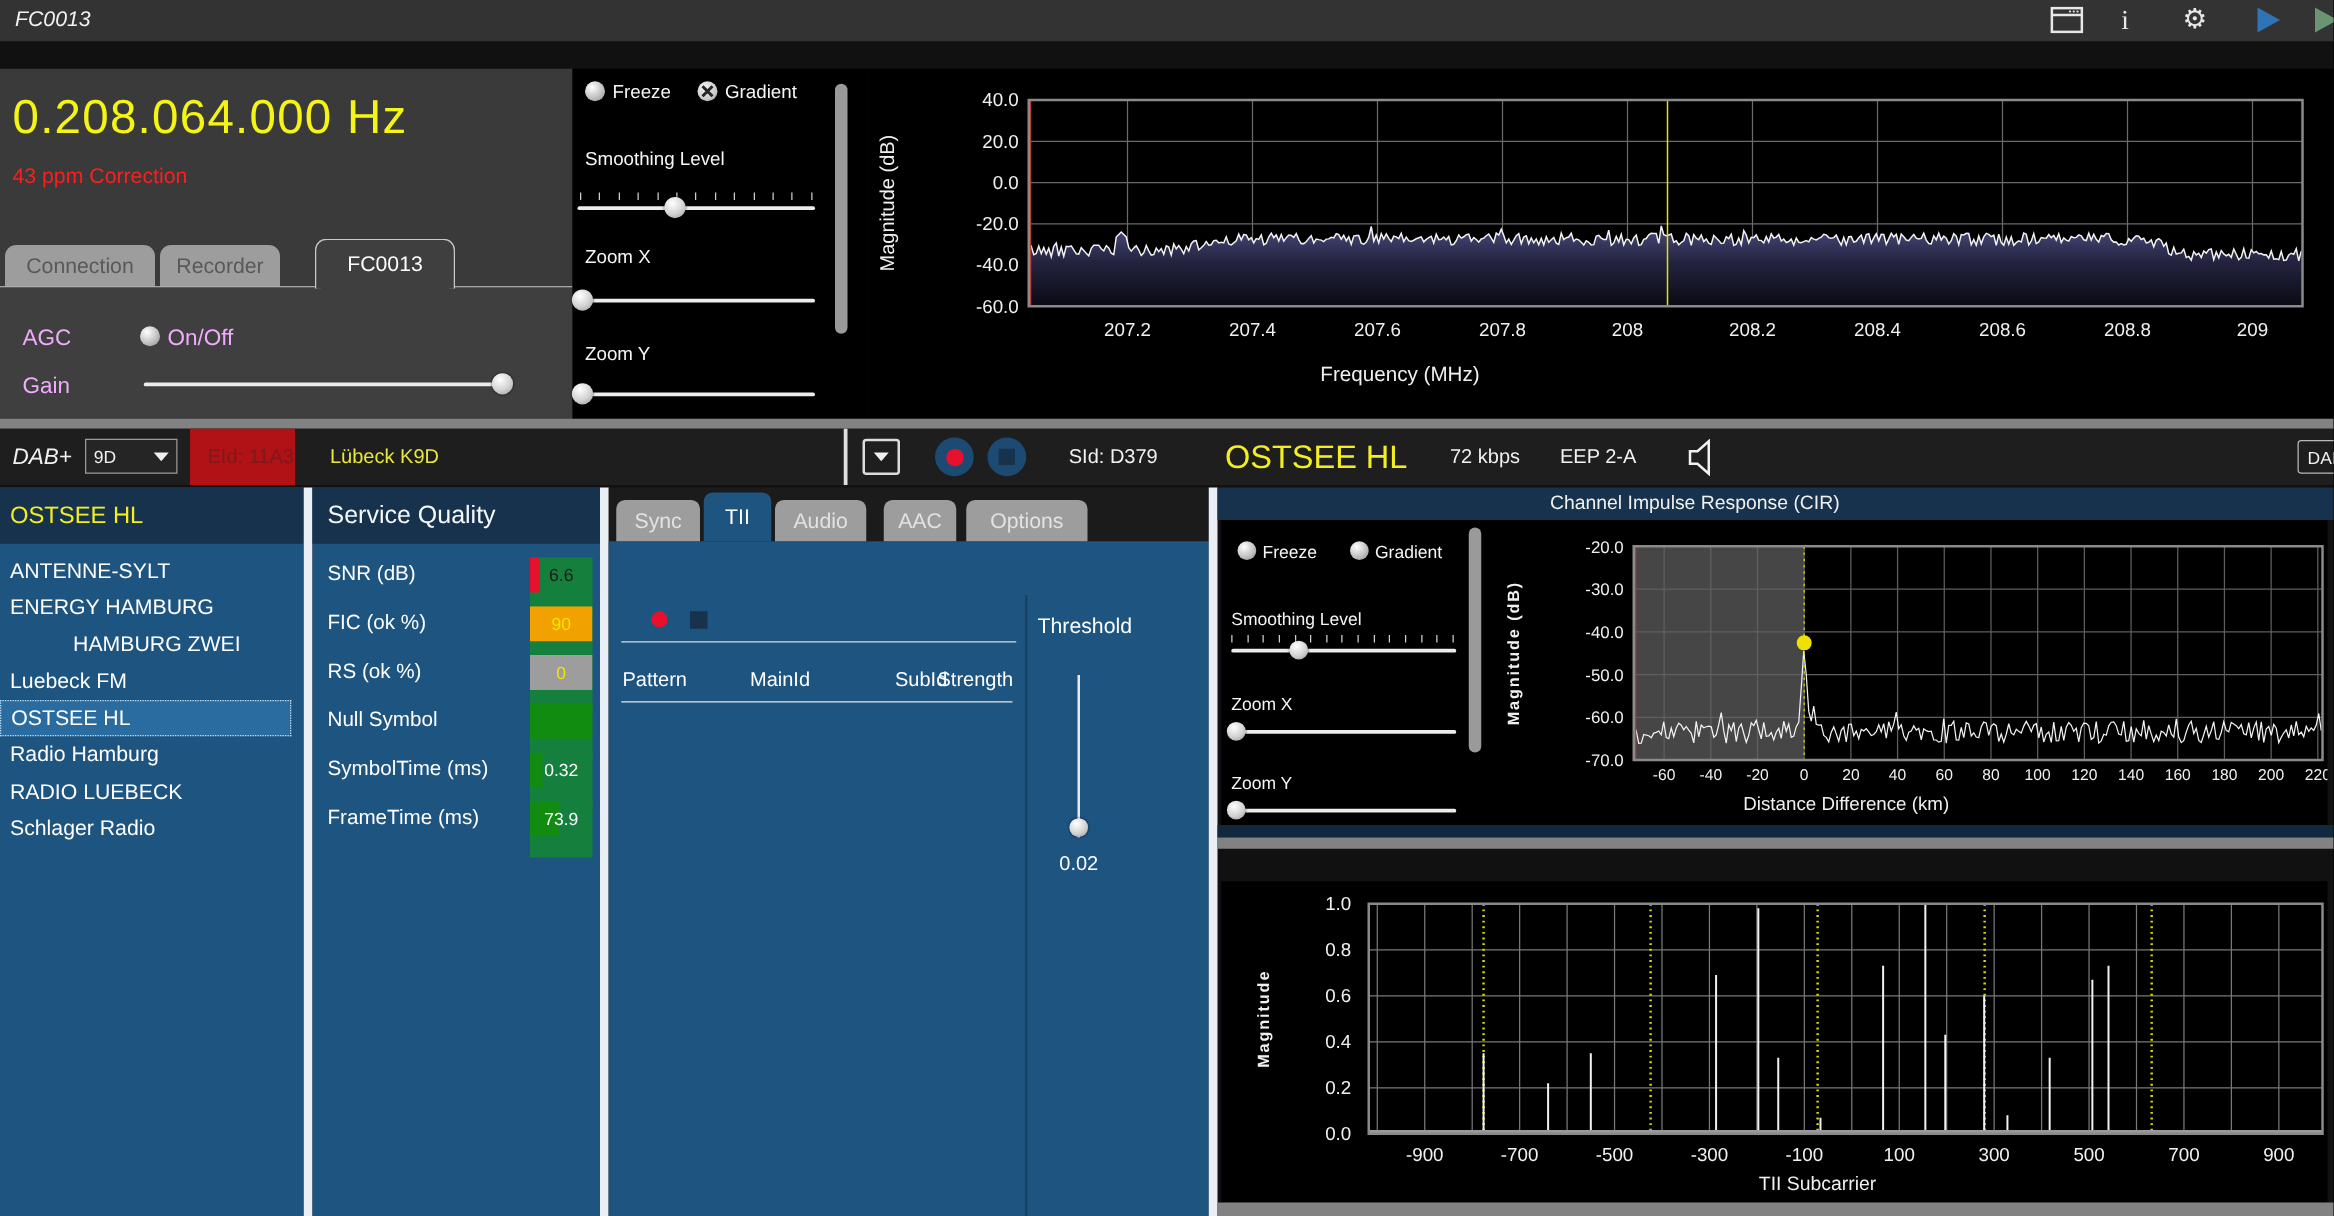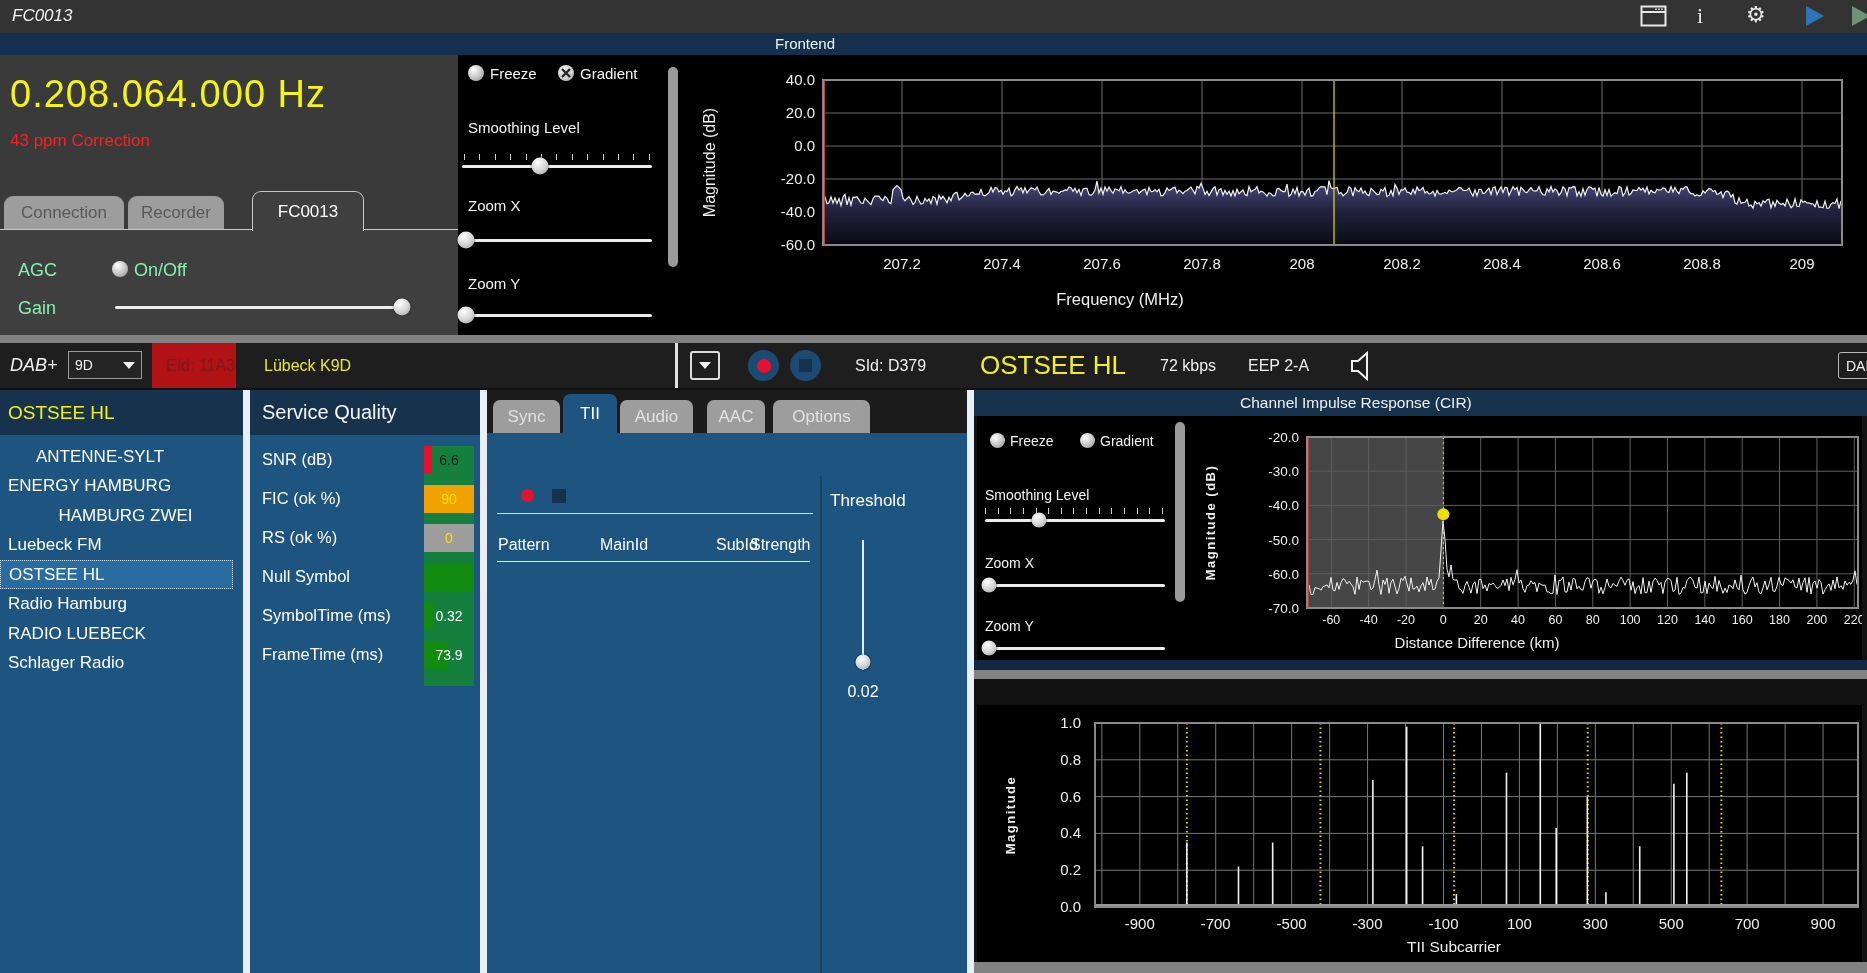--- a/index.html
+++ b/index.html
@@ -19,21 +19,21 @@
   
   #tuner-panel{left:0;top:55px;width:458px;height:280px;background:#3a3a3a;}
   #freq{position:absolute;left:10px;top:18px;font-size:38px;letter-spacing:1px;color:#f4f415;}
   #ppm{position:absolute;left:10px;top:76px;font-size:17px;color:#fb1f1f;}
   .tab{position:absolute;height:33px;top:141px;background:#9d9d9d;color:#595959;font-size:17px;
        border-radius:9px 9px 0 0;display:flex;align-items:center;justify-content:center;}
   .tab.active{background:#3f3f3f;color:#ffffff;border:1px solid #c8c8c8;border-bottom:none;
        top:136px;height:39px;z-index:2;}
   #tab-underline{position:absolute;left:0;top:174px;width:458px;height:1px;background:#c8c8c8;}
   #tuner-content{position:absolute;left:0;top:175px;width:458px;height:105px;background:#3f3f3f;}
-  .ctl-label{font-size:18px;color:#86efac;}
+  .ctl-label{font-size:18px;color:#f0abfc;}
   .radio{width:16px;height:16px;border-radius:50%;
          background:radial-gradient(circle at 35% 30%,#ffffff,#c2c2c2 55%,#8d8d8d);}
   .hslider-track{position:absolute;height:3px;background:#ececec;border-radius:2px;}
   .knob{position:absolute;width:17px;height:17px;border-radius:50%;
         background:radial-gradient(circle at 38% 30%,#ffffff,#d2d2d2 55%,#959595);
         transform:translate(-50%,-50%);box-shadow:0 0 2px rgba(0,0,0,.8);}
   .tickrow{position:absolute;display:flex;justify-content:space-between;}
   .tickrow span{width:1px;height:6px;background:#cfcfcf;display:block;}
 
   
@@ -131,23 +131,20 @@
           <circle cx="19" cy="4.2" r="0.9" fill="#e8e8e8"></circle>
           <circle cx="22" cy="4.2" r="0.9" fill="#e8e8e8"></circle>
         </svg>
     </span>
     <span class="tb-icon" style="left:1697px;top:3px;font-family:'Liberation Serif',serif;font-size:22px;color:#e8e8e8;">i</span>
     <span class="tb-icon" style="left:1746px;top:2px;font-size:22px;color:#e8e8e8;">⚙</span>
     <span class="tb-icon" style="left:1806px;top:6px;width:0;height:0;border-top:10px solid transparent;border-bottom:10px solid transparent;border-left:18px solid #2e75b6;"></span>
     <span class="tb-icon" style="left:1852px;top:6px;width:0;height:0;border-top:10px solid transparent;border-bottom:10px solid transparent;border-left:18px solid #6a9472;"></span>
   </div>
 
-  <div id="frontend-strip" class="abs">
-    <span id="frontend-title">Frontend</span>
-  </div>
 
   <div id="tuner-panel" class="abs">
     <div id="freq">0.208.064.000 Hz</div>
     <div id="ppm">43 ppm Correction</div>
     <div id="tuner-tabs">
         <div class="tab" style="left: 4px; width: 120px;">Connection</div>
         <div class="tab" style="left: 128px; width: 96px;">Recorder</div>
         <div class="tab active" style="left: 252px; width: 110px;">FC0013</div>
       </div>
     <div id="tab-underline"></div>
@@ -278,21 +275,21 @@
         </svg>
     </span>
     <div class="abs" id="dab-badge">DAB</div>
   </div>
 
   <div id="station-panel" class="abs">
     <div id="station-header" class="navy-head">
       <span>OSTSEE HL</span>
     </div>
     <div id="station-items">
-        <div class="station" style="top: 52px; margin-left: 28px;">
+        <div class="station" style="top: 52px;">
           <span>ANTENNE-SYLT</span>
         </div>
         <div class="station" style="top: 81.5px;">
           <span>ENERGY HAMBURG</span>
         </div>
         <div class="station" style="top: 111px; justify-content: center;">
           <span>HAMBURG ZWEI</span>
         </div>
         <div class="station" style="top: 140.5px;">
           <span>Luebeck FM</span>

